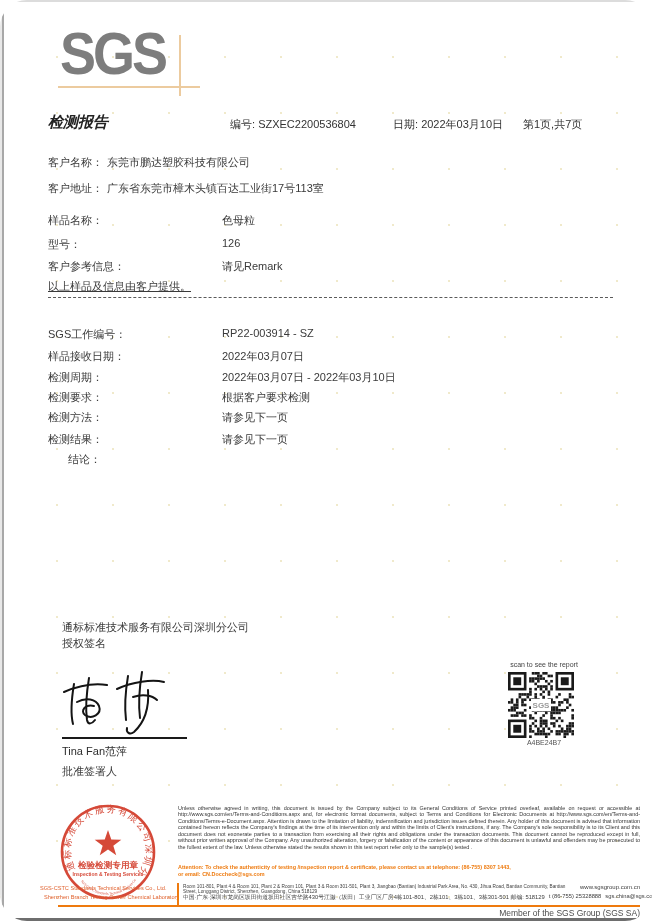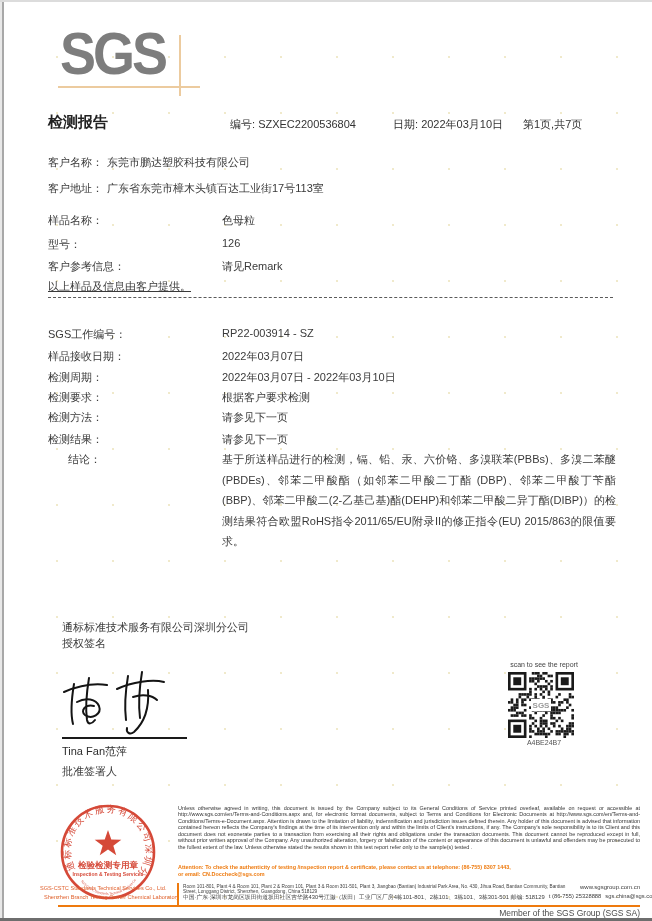--- a/index.html
+++ b/index.html
@@ -1,20 +1,21 @@
 <!DOCTYPE html>
 <html><head>
 <meta charset="utf-8">
 <style>
   html,body{margin:0;padding:0;background:#fff;}
   .page{
     position:relative;width:652px;height:921px;overflow:hidden;
     background:#ffffff;
     font-family:"Liberation Sans",sans-serif;
     color:#3a3a3a;
+    border-radius:27px;
   }
   
   .page::before{
     content:"";position:absolute;inset:0;pointer-events:none;
     background-image:radial-gradient(circle,rgba(228,216,160,.55) .8px,transparent 1.4px);
     background-size:56px 56px;background-position:29px 29px;
   }
   .edge-left{position:absolute;left:2px;top:0;width:2px;height:921px;background:#a8a8a8;}
   .edge-left2{position:absolute;left:0;top:0;width:2px;height:921px;background:#e8e8e8;}
   .edge-top{position:absolute;left:0;top:0;width:652px;height:2px;background:#dcdcdc;}
@@ -23,21 +24,21 @@
   
   .logo-text{
     position:absolute;left:60px;top:24px;
     font-size:54px;font-weight:bold;color:#7d7d7d;letter-spacing:-3px;
     font-family:"Liberation Sans",sans-serif;line-height:1;
     transform:scaleY(1.08);transform-origin:top left;
   }
   .logo-hline{position:absolute;left:58px;top:86px;width:142px;height:2px;background:#eccb9f;}
   .logo-vline{position:absolute;left:179px;top:35px;width:2px;height:61px;background:#eccb9f;}
 
-  .hdr-title{position:absolute;left:48px;top:113px;font-size:15px;font-weight:bold;color:#222;}
+  .hdr-title{position:absolute;left:48px;top:113px;font-size:15px;font-weight:bold;color:#222;font-style:italic;}
   .hdr-no{position:absolute;left:230px;top:117px;font-size:11px;color:#333;}
   .hdr-date{position:absolute;left:393px;top:117px;font-size:11px;color:#333;}
   .hdr-page{position:absolute;left:523px;top:117px;font-size:11px;color:#333;}
 
   .row{position:absolute;left:48px;font-size:11px;color:#3a3a3a;white-space:nowrap;}
   .row .lbl{display:inline-block;}
   .val-near{position:absolute;left:59px;top:0;}
   .val-far{position:absolute;left:174px;top:0;}
 
   .sep-dashed{position:absolute;left:48px;top:297px;width:565px;border-top:1px dashed #5a5a5a;}
@@ -151,21 +152,20 @@
   <div class="row" style="top:410px;">
     <span class="lbl">检测方法：</span>
     <span class="val-far">请参见下一页</span>
   </div>
   <div class="row" style="top:432px;">
     <span class="lbl">检测结果：</span>
     <span class="val-far">请参见下一页</span>
   </div>
 
   <div class="conclusion-lbl">结论：</div>
-  <div class="conclusion-txt">基于所送样品进行的检测，镉、铅、汞、六价铬、多溴联苯(PBBs)、多溴二苯醚(PBDEs)、邻苯二甲酸酯（如邻苯二甲酸二丁酯 (DBP)、邻苯二甲酸丁苄酯(BBP)、邻苯二甲酸二(2-乙基己基)酯(DEHP)和邻苯二甲酸二异丁酯(DIBP)）的检测结果符合欧盟RoHS指令2011/65/EU附录II的修正指令(EU) 2015/863的限值要求。</div>
 
   <div class="sig-company">通标标准技术服务有限公司深圳分公司</div>
   <div class="sig-auth">授权签名</div>
   <svg class="sig-svg" width="130" height="76" viewBox="0 0 130 76">
     <g fill="none" stroke="#141414" stroke-width="2" stroke-linecap="round">
       <path d="M14,22 C12,34 10,50 13,62"></path>
       <path d="M29,16 C27,28 25,44 27,58 C28,63 32,62 35,58"></path>
       <path d="M4,30 C18,24 34,21 47,23"></path>
       <path d="M17,40 C26,35 36,37 39,44 C42,52 32,58 25,53 C20,49 25,42 34,44"></path>
       <path d="M68,14 C66,26 64,42 66,58"></path>

